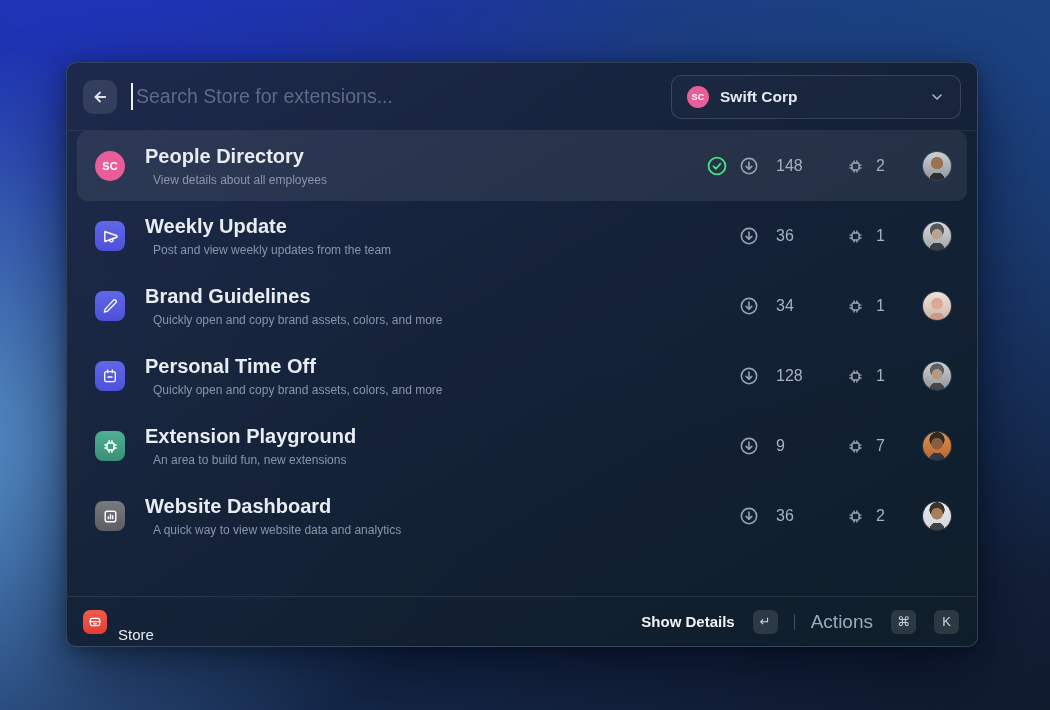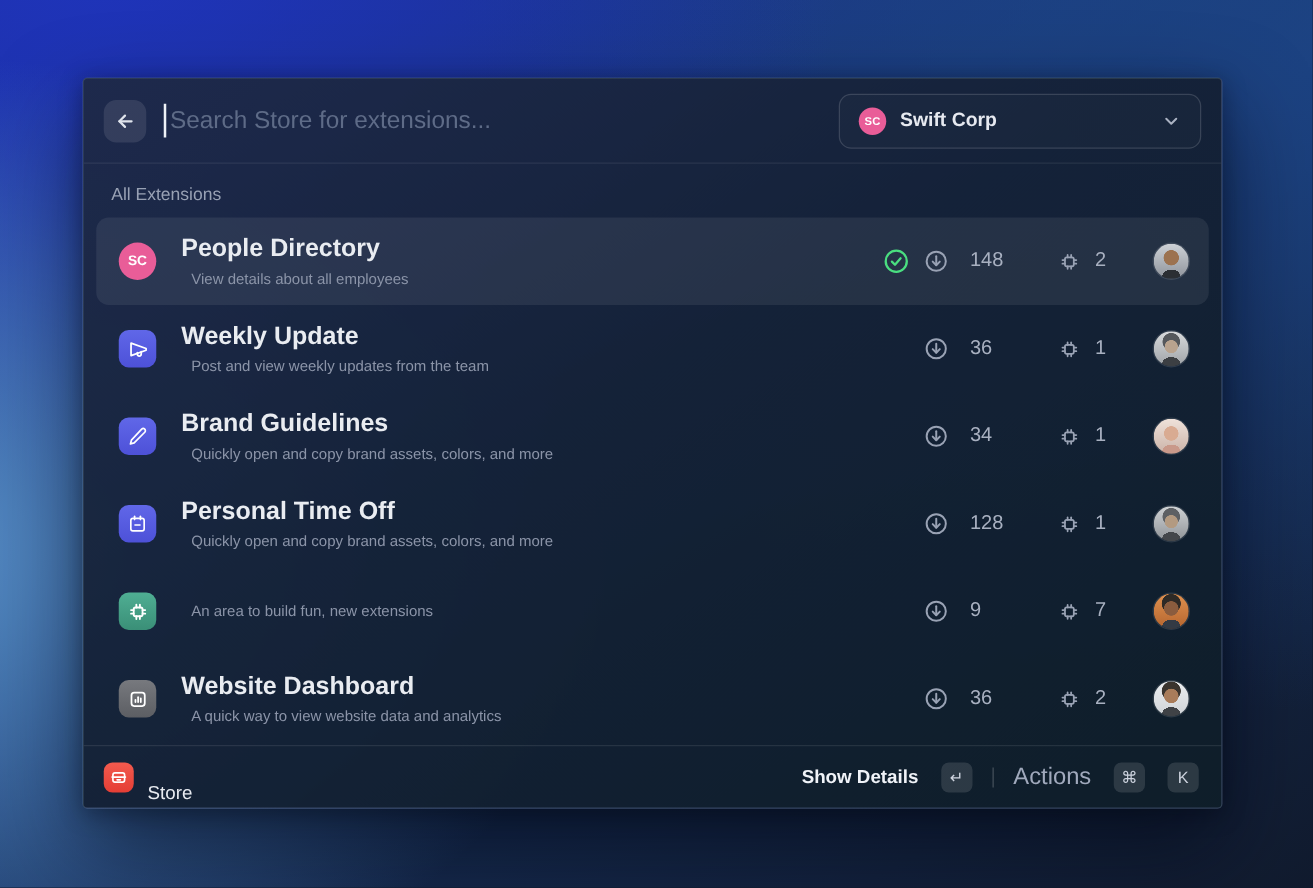--- a/index.html
+++ b/index.html
@@ -11,21 +11,21 @@
     background-image:
       radial-gradient(1000px 720px at -6% 62%, rgba(92,150,205,0.90), rgba(92,150,205,0) 55%),
       radial-gradient(950px 680px at 8% -4%, rgba(31,52,188,0.95), rgba(31,52,188,0) 62%),
       radial-gradient(1100px 800px at 104% 6%, rgba(29,70,136,0.85), rgba(29,70,136,0) 66%),
       linear-gradient(150deg,#1c2f9c 0%,#1a3a7a 38%,#15294c 68%,#111b2e 100%);
   }
 
   
   .window {
     position:absolute; left:66px; top:62px; width:912px; height:585px;
-    border-radius:4px;
+    border-radius:10px;
     background:linear-gradient(150deg, rgba(30,41,72,0.96) 0%, rgba(20,33,54,0.96) 45%, rgba(15,30,41,0.96) 100%);
     border:1px solid rgba(160,180,215,0.22);
     box-shadow:0 30px 70px rgba(2,6,18,0.55), 0 4px 18px rgba(2,6,18,0.35);
     display:flex; flex-direction:column;
     color:#e9ecf2;
   }
 
   
   .header {
     height:68px; flex:0 0 68px;
@@ -168,21 +168,20 @@
       <div class="account-name">Swift Corp</div>
       <span class="chev" style="display:flex">
         <svg width="16" height="16" viewBox="0 0 24 24" fill="none" stroke="currentColor" stroke-width="2.4" stroke-linecap="round" stroke-linejoin="round">
             <polyline points="6 9 12 15 18 9"></polyline>
           </svg>
       </span>
     </div>
   </div>
 
   <div class="body">
-    <div class="section-header">All Extensions</div>
 
     <div class="row selected">
       <div class="ext-icon bg-pink">SC</div>
       <div class="ext-text">
         <div class="ext-title">People Directory</div>
         <div class="ext-sub">View details about all employees</div>
       </div>
       <div class="meta">
         <div class="check-slot">
           <span style="display:flex;color:#4ade80">
@@ -360,20 +359,21 @@
             <line x1="14" y1="7" x2="14" y2="4"></line>
             <line x1="10" y1="20" x2="10" y2="17"></line>
             <line x1="14" y1="20" x2="14" y2="17"></line>
             <line x1="7" y1="10" x2="4" y2="10"></line>
             <line x1="7" y1="14" x2="4" y2="14"></line>
             <line x1="20" y1="10" x2="17" y2="10"></line>
             <line x1="20" y1="14" x2="17" y2="14"></line>
           </svg>
       </div>
       <div class="ext-text">
+        <div class="ext-title">Extension Playground</div>
         <div class="ext-sub">An area to build fun, new extensions</div>
       </div>
       <div class="meta">
         <div class="check-slot"></div>
         <div class="dl">
           <span class="micon">
             <svg width="20" height="20" viewBox="0 0 24 24" fill="none" stroke="currentColor" stroke-width="1.9" stroke-linecap="round" stroke-linejoin="round">
                 <circle cx="12" cy="12" r="9.2"></circle>
                 <line x1="12" y1="7.2" x2="12" y2="15.6"></line>
                 <polyline points="8.6 12.4 12 15.8 15.4 12.4"></polyline>

